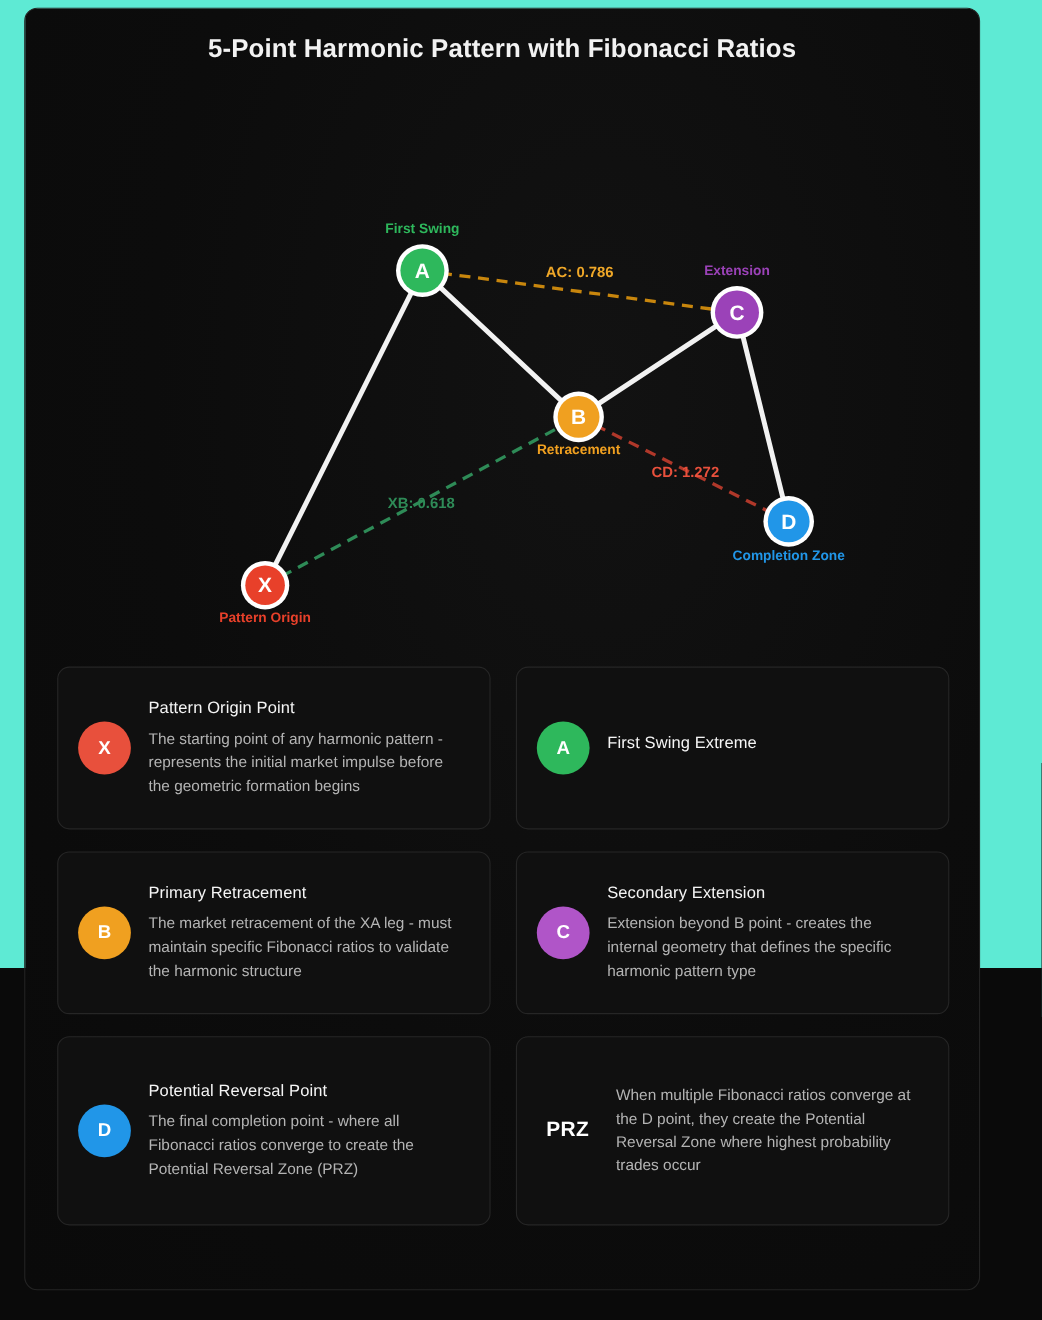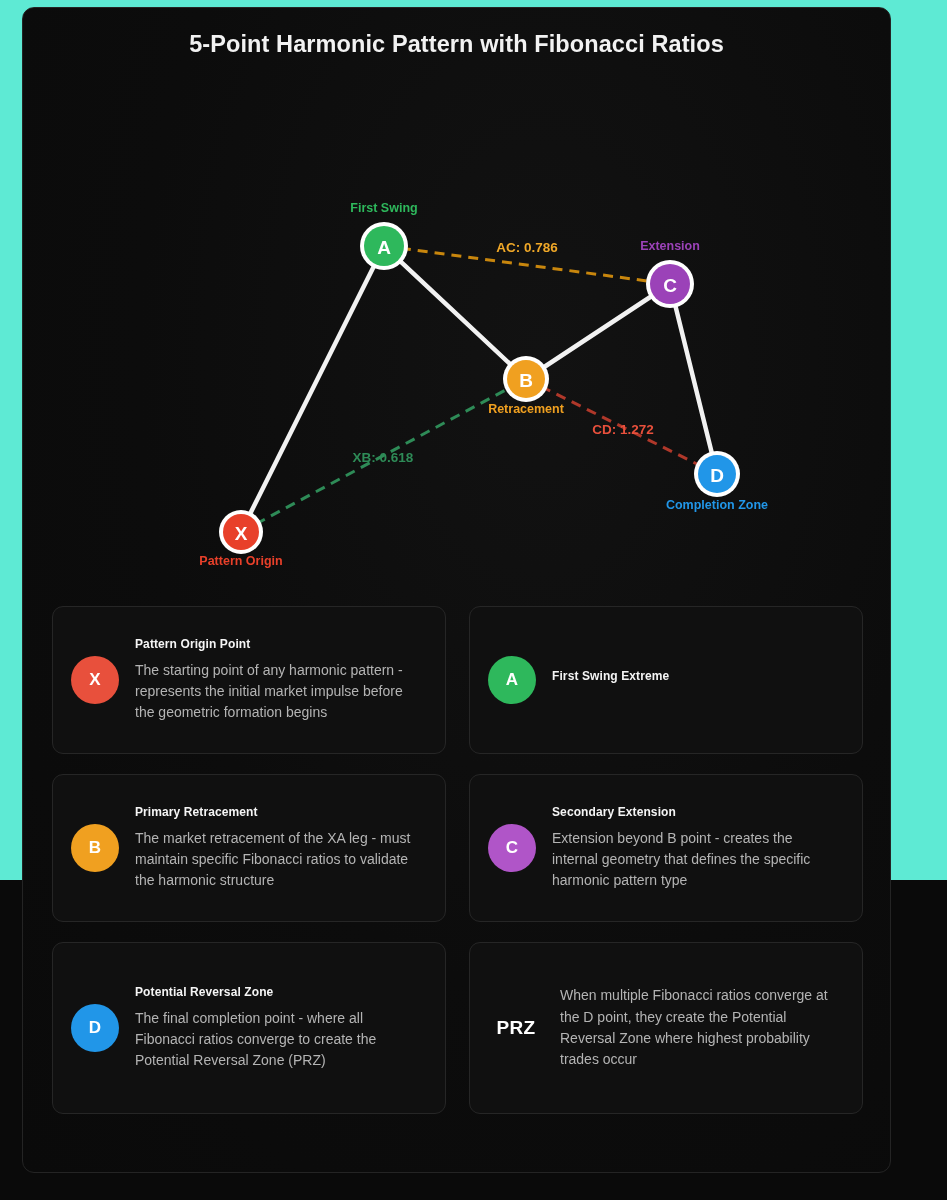--- a/index.html
+++ b/index.html
@@ -117,22 +117,22 @@
     width: 56px;
     height: 48px;
     border-radius: 0;
     font-size: 19px;
     letter-spacing: 0.3px;
   }
 
   .card-body { flex: 1 1 auto; }
   .card-title {
     color: #f5f5f5;
-    font-size: 12px;
-    font-weight: bold;
+    font-size: 15px;
+    font-weight: normal;
     margin-bottom: 9px;
     letter-spacing: 0.1px;
   }
   .card-desc {
     color: #b4b4b4;
     font-size: 14px;
     line-height: 1.52;
   }
 </style>
 </head>
@@ -212,21 +212,21 @@
         <div class="card">
           <div class="badge" style="background: rgb(176, 85, 200);">C</div>
           <div class="card-body">
             <div class="card-title">Secondary Extension</div>
             <div class="card-desc">Extension beyond B point - creates the internal geometry that defines the specific harmonic pattern type</div>
           </div>
         </div>
         <div class="card tall">
           <div class="badge" style="background: rgb(33, 150, 232);">D</div>
           <div class="card-body">
-            <div class="card-title">Potential Reversal Zone</div>
+            <div class="card-title">Potential Reversal Point</div>
             <div class="card-desc">The final completion point - where all Fibonacci ratios converge to create the Potential Reversal Zone (PRZ)</div>
           </div>
         </div>
         <div class="card tall">
           <div class="badge text-badge">PRZ</div>
           <div class="card-body">
             <div class="card-desc">When multiple Fibonacci ratios converge at the D point, they create the Potential Reversal Zone where highest probability trades occur</div>
           </div>
         </div>
       </div>

